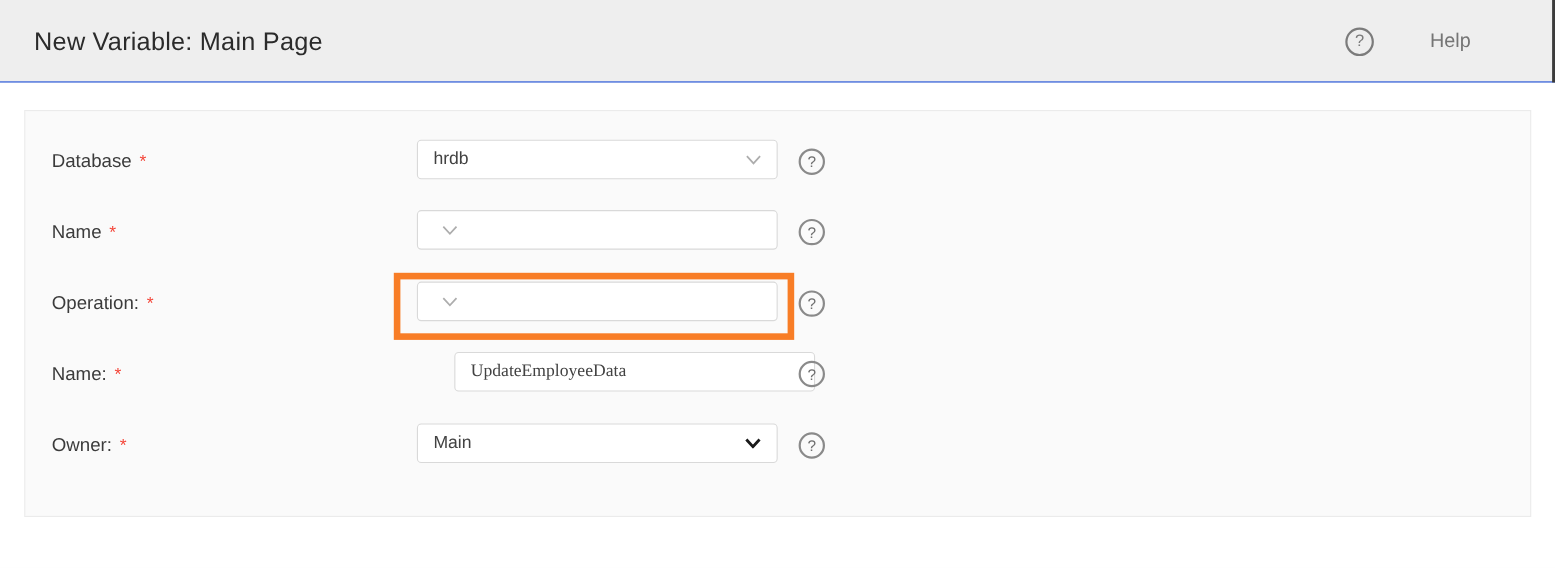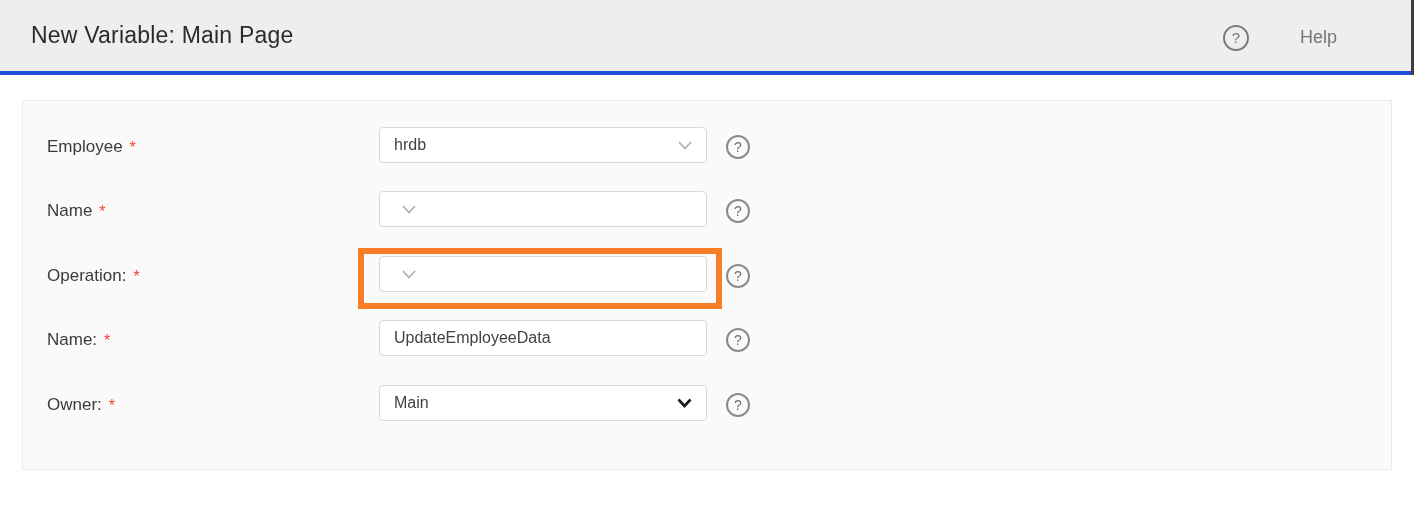--- a/index.html
+++ b/index.html
@@ -14,21 +14,21 @@
     overflow: hidden;
   }
 
   
   .header {
     position: absolute;
     top: 0; left: 0;
     width: 1414px;
     height: 75px;
     background: #eeeeee;
-    border-bottom: 4px solid #1d4ed8;
+    border-bottom: 1px solid #1d4ed8;
     display: flex;
     align-items: center;
   }
   .header-title {
     margin-left: 31px;
     font-size: 23px;
     color: #2b2b2b;
     letter-spacing: 0.2px;
   }
   .help-group {
@@ -114,21 +114,22 @@
     padding: 0 14px;
     font-size: 16px;
     color: #424242;
     cursor: pointer;
   }
   .control .value { flex: 1; }
   .chev { flex: none; margin-left: 8px; }
 
   input.control {
     cursor: text;
-    font-family: Liberation Sans, sans-serif;
+    font-family: Liberation Serif, serif;
+    margin-left: 34px;
   }
 
   .q-icon {
     position: absolute;
     left: 703px;
     top: 8px;
     width: 24px; height: 24px;
     border: 2px solid #8a8a8a;
     border-radius: 50%;
     color: #6f6f6f;
@@ -164,21 +165,21 @@
       <div class="help-icon">?</div>
       <div class="help-label">Help</div>
     </div>
     <div class="edge-artifact"></div>
   </div>
 
   <div class="card">
 
     <div class="row row-1">
       <div class="field-label">
-        <span>Employee</span>
+        <span>Database</span>
         <span class="asterisk">*</span>
       </div>
       <div class="control">
         <span class="value">hrdb</span>
         <svg class="chev" width="14" height="9" viewBox="0 0 14 9">
             <polyline points="1,1 7,7.5 13,1" fill="none" stroke="#adadad" stroke-width="1.6"></polyline>
           </svg>
       </div>
       <div class="q-icon">?</div>
     </div>

